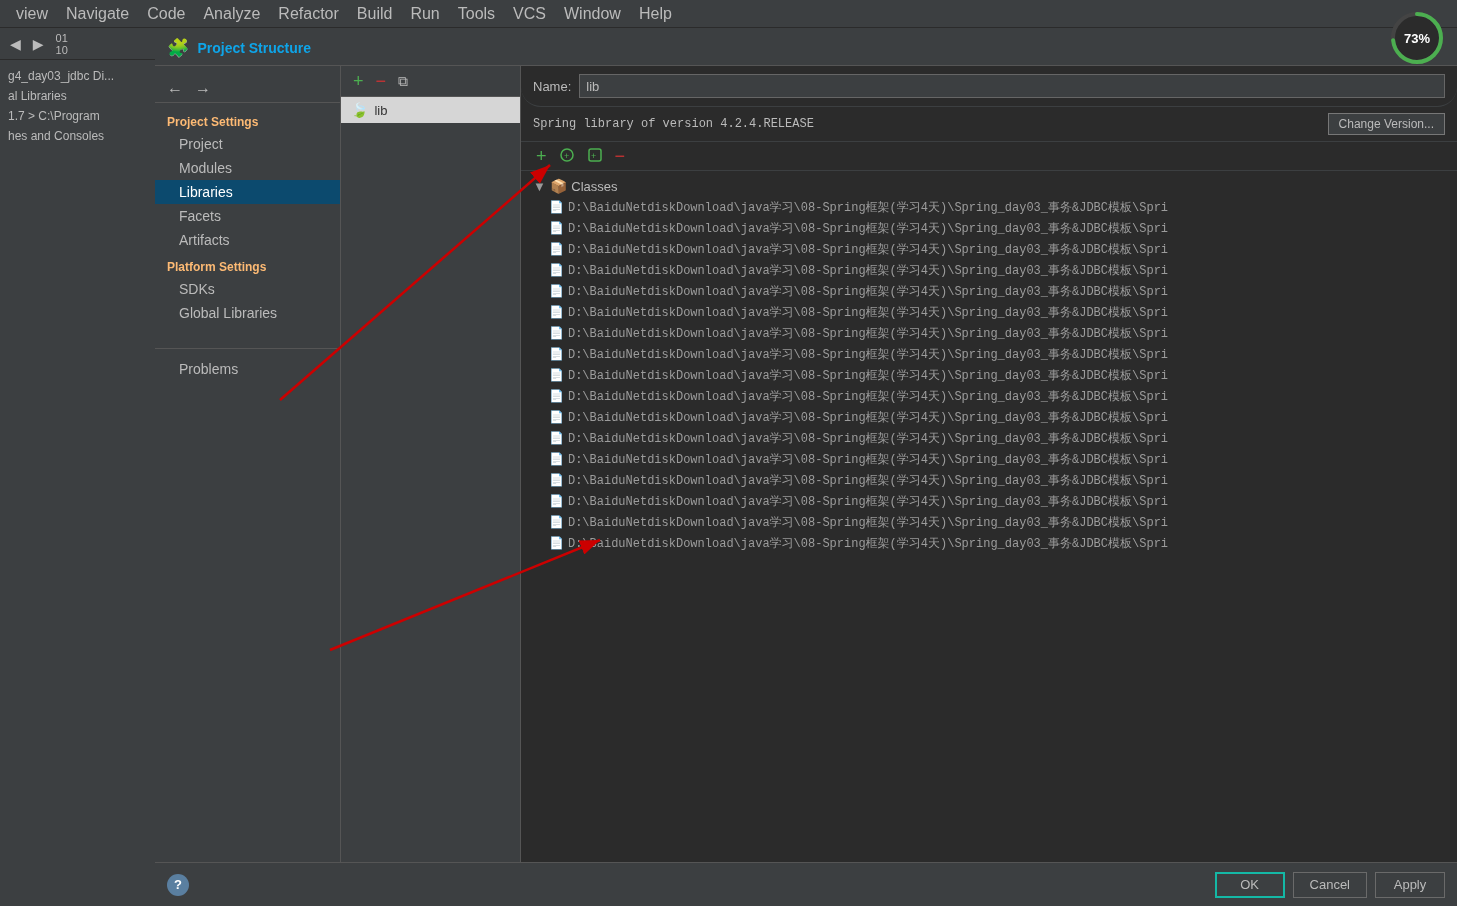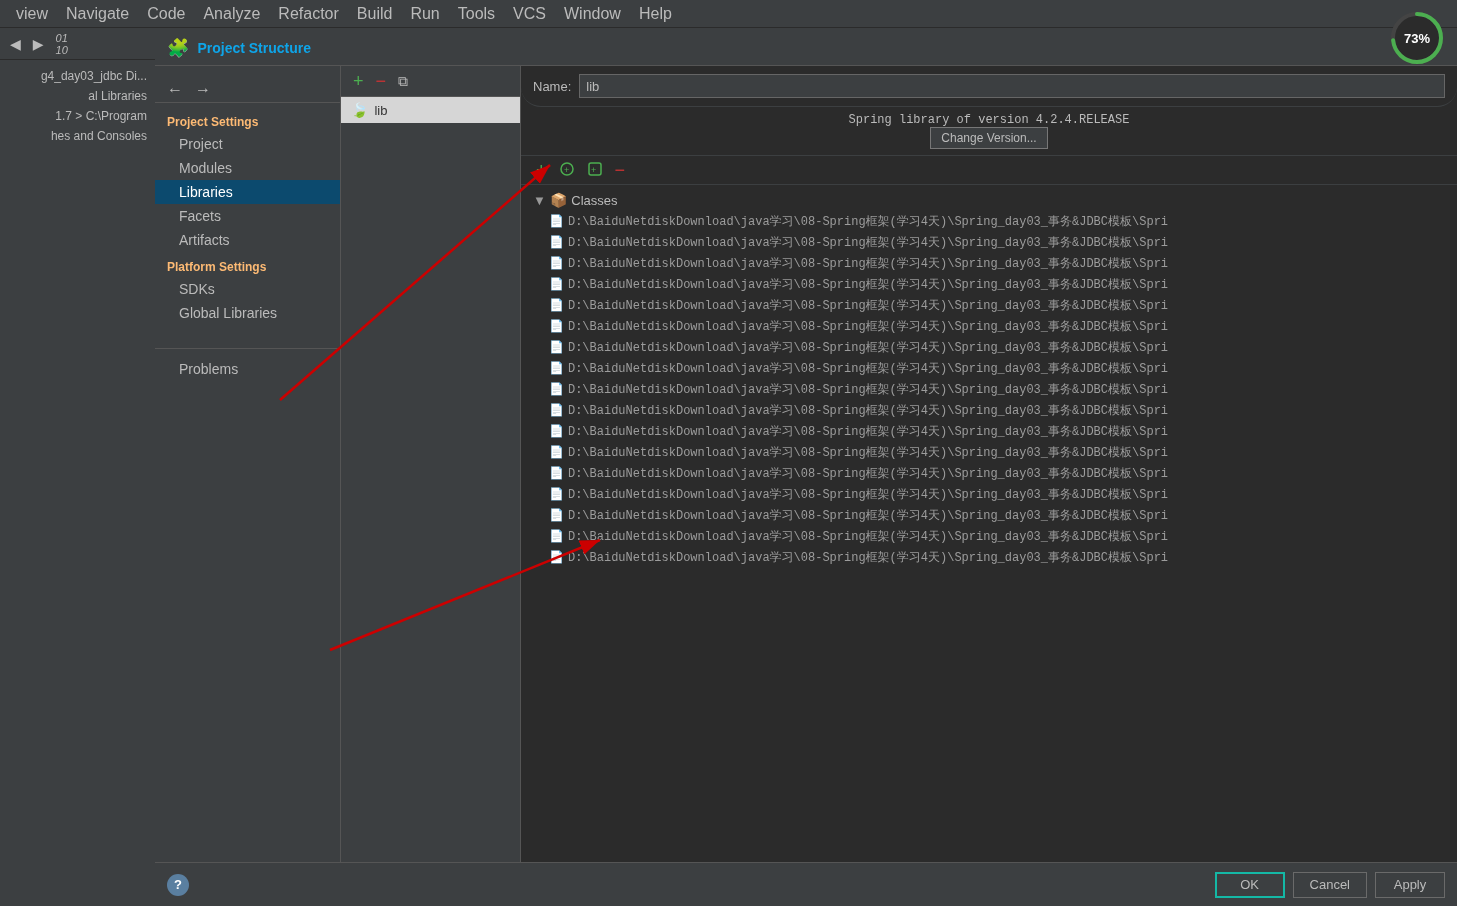--- a/index.html
+++ b/index.html
@@ -52,21 +52,20 @@
     
     .left-panel {
       position: absolute;
       left: 0;
       top: 60px;
       width: 156px;
       bottom: 0;
       background: #3c3f41;
       border-right: 1px solid #555;
       padding: 6px 0;
-      text-align: right;
     }
     .left-panel-item {
       color: #bbbbbb;
       padding: 3px 8px;
       font-size: 12px;
       cursor: pointer;
     }
 
     
     .dialog-overlay {
@@ -209,21 +208,20 @@
       height: 24px;
     }
 
     
     .desc-row {
       display: flex;
       align-items: center;
       padding: 6px 12px;
       border-bottom: 1px solid #3c3f41;
       justify-content: space-between;
-      flex-direction: column;
     }
     .desc-text {
       color: #bbbbbb;
       font-size: 12px;
       font-family: "Courier New", monospace;
     }
     .change-version-btn {
       background: #3c3f41;
       border: 1px solid #777;
       color: #bbbbbb;
@@ -363,21 +361,21 @@
   <span class="menubar-item">Run</span>
   <span class="menubar-item">Tools</span>
   <span class="menubar-item">VCS</span>
   <span class="menubar-item">Window</span>
   <span class="menubar-item">Help</span>
 </div>
 
 <div class="toolbar">
   <button class="toolbar-btn">◀</button>
   <button class="toolbar-btn">▶</button>
-  <button class="toolbar-btn" style="font-size:11px;font-style:italic;">01<br>10</button>
+  <button class="toolbar-btn" style="font-size:11px;">01<br>10</button>
 </div>
 
 <div class="left-panel">
   <div class="left-panel-item">g4_day03_jdbc Di...</div>
   <div class="left-panel-item">al Libraries</div>
   <div class="left-panel-item">1.7 &gt; C:\Program</div>
   <div class="left-panel-item">hes and Consoles</div>
 </div>
 
 <div class="dialog-overlay">

